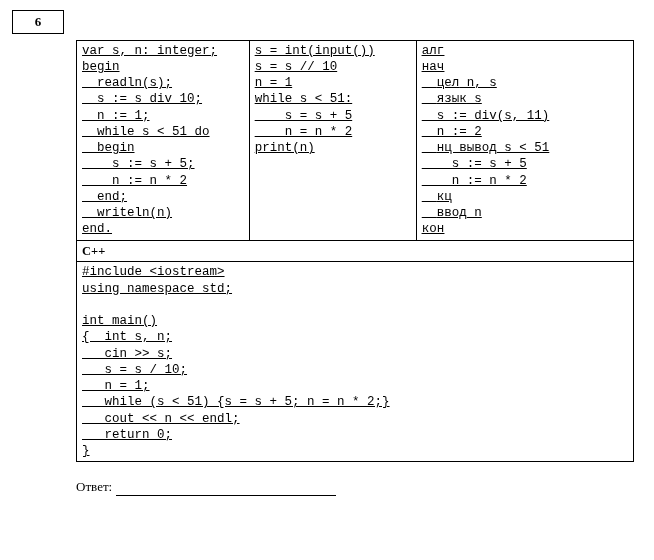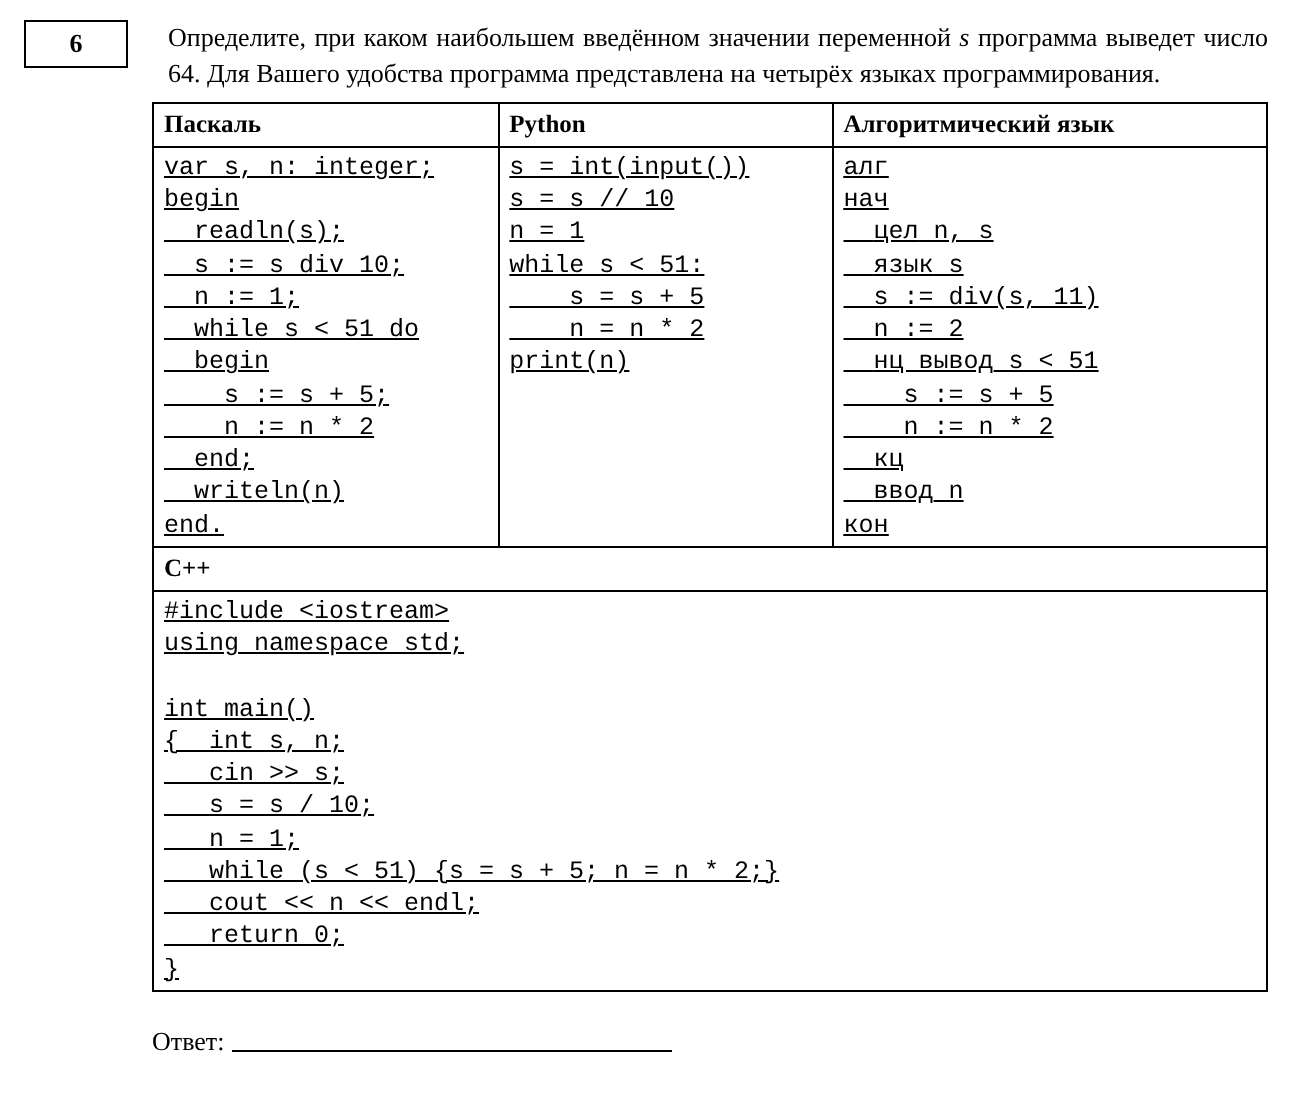--- a/index.html
+++ b/index.html
@@ -56,53 +56,45 @@
     font-size: 12.5px;
     white-space: pre;
     line-height: 1.3;
     text-decoration: underline;
   }
   .u { text-decoration: underline; }
   .answer-row {
     margin-left: 64px;
     margin-top: 16px;
     display: flex;
-    align-items: flex-start;
+    align-items: flex-end;
     gap: 4px;
     font-size: 13px;
   }
   .answer-line {
     border-bottom: 1px solid #000;
     flex: 0 0 220px;
     height: 1em;
   }
 </style>
 </head>
 <body>
 
 <div class="header-row">
   <div class="num-box">6</div>
-  <div class="problem-text">
-    <span>Определите, при каком наибольшем введённом значении переменной </span><i>s</i><span> программа выведет число 64. Для Вашего удобства программа представлена на четырёх языках программирования.</span>
-  </div>
 </div>
 
 <div class="table-wrapper">
 <table>
   <colgroup>
     <col style="width:31%">
     <col style="width:30%">
     <col style="width:39%">
   </colgroup>
   <tbody>
-        <tr>
-    <th>Паскаль</th>
-    <th>Python</th>
-    <th>Алгоритмический язык</th>
-  </tr>
   <tr>
     <td class="code">var s, n: integer;
 begin
   readln(s);
   s := s div 10;
   n := 1;
   while s &lt; 51 do
   begin
     s := s + 5;
     n := n * 2

